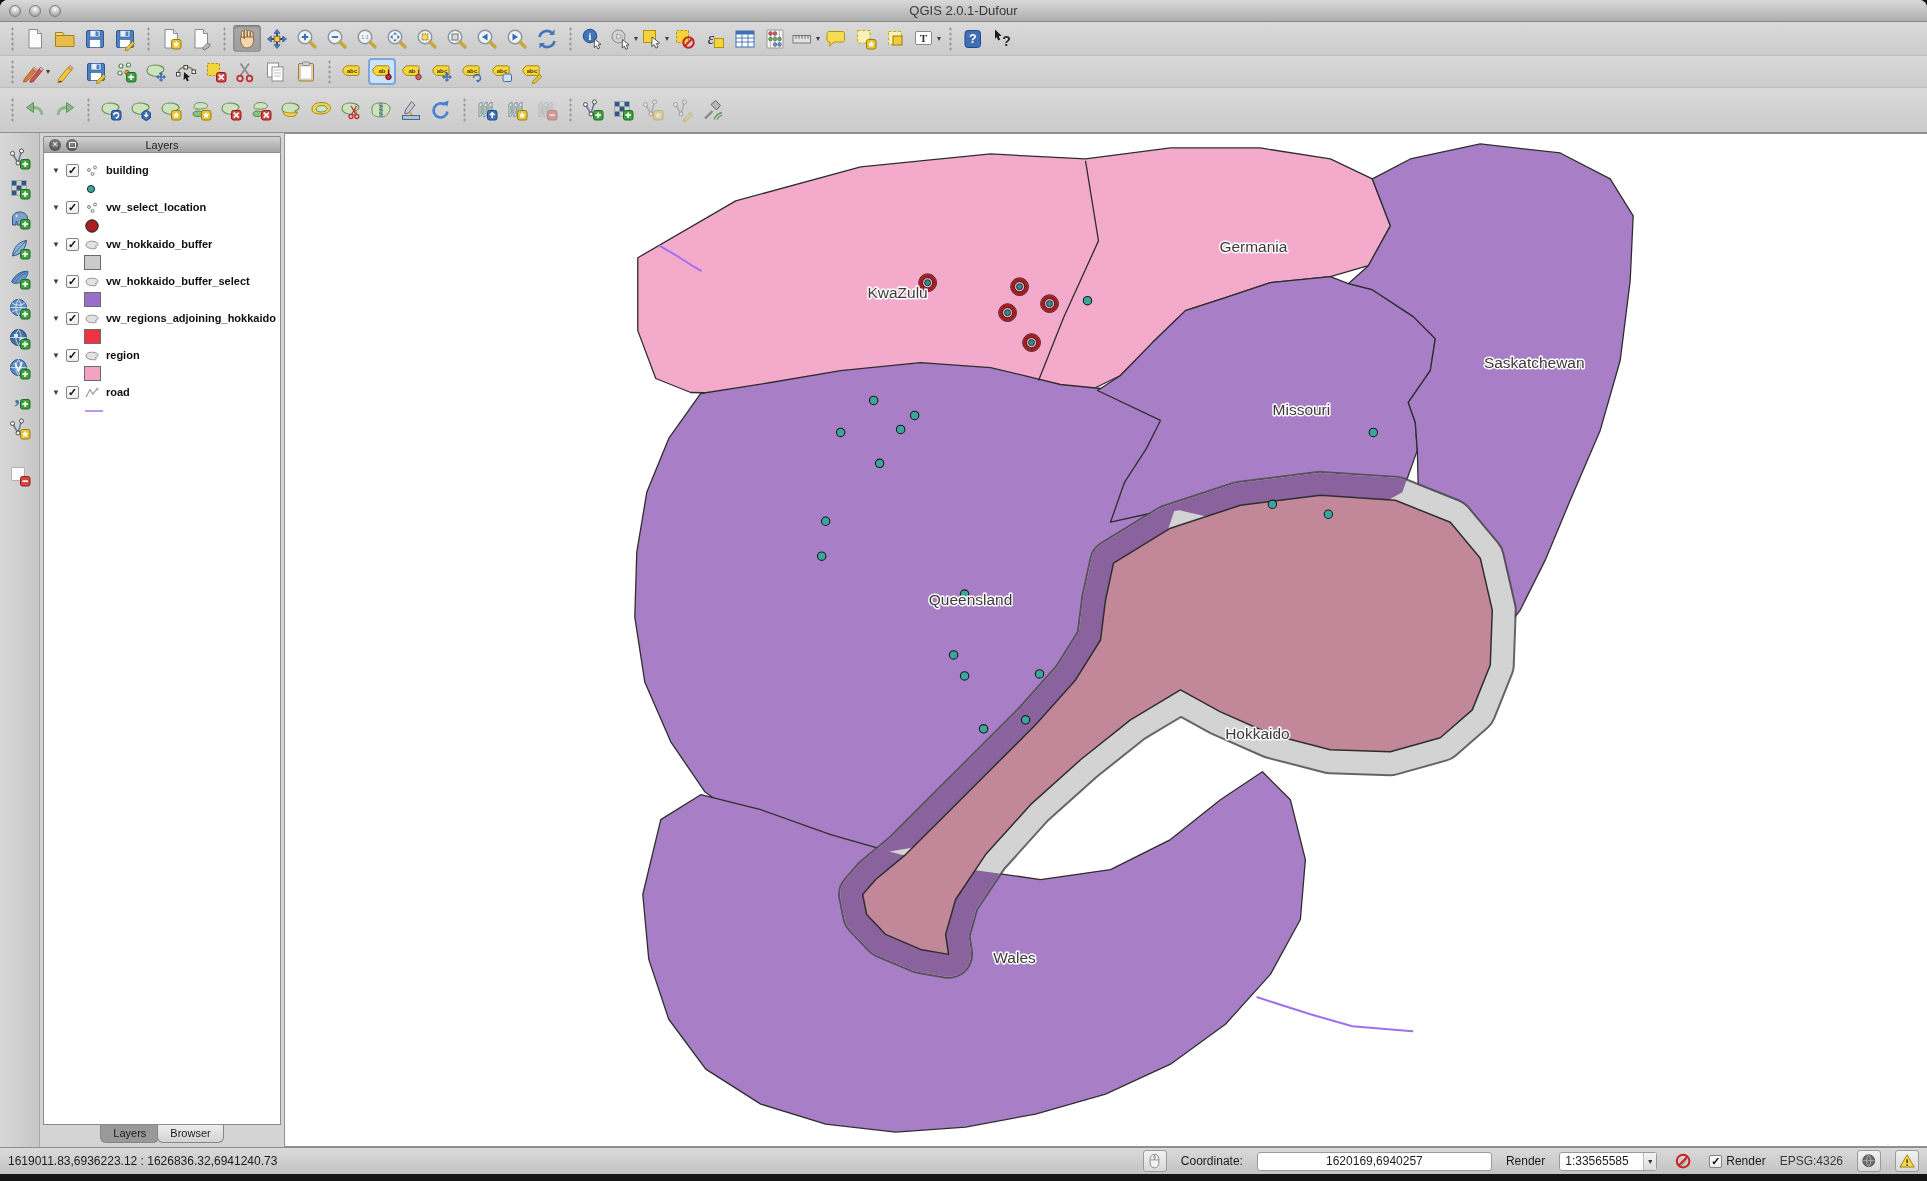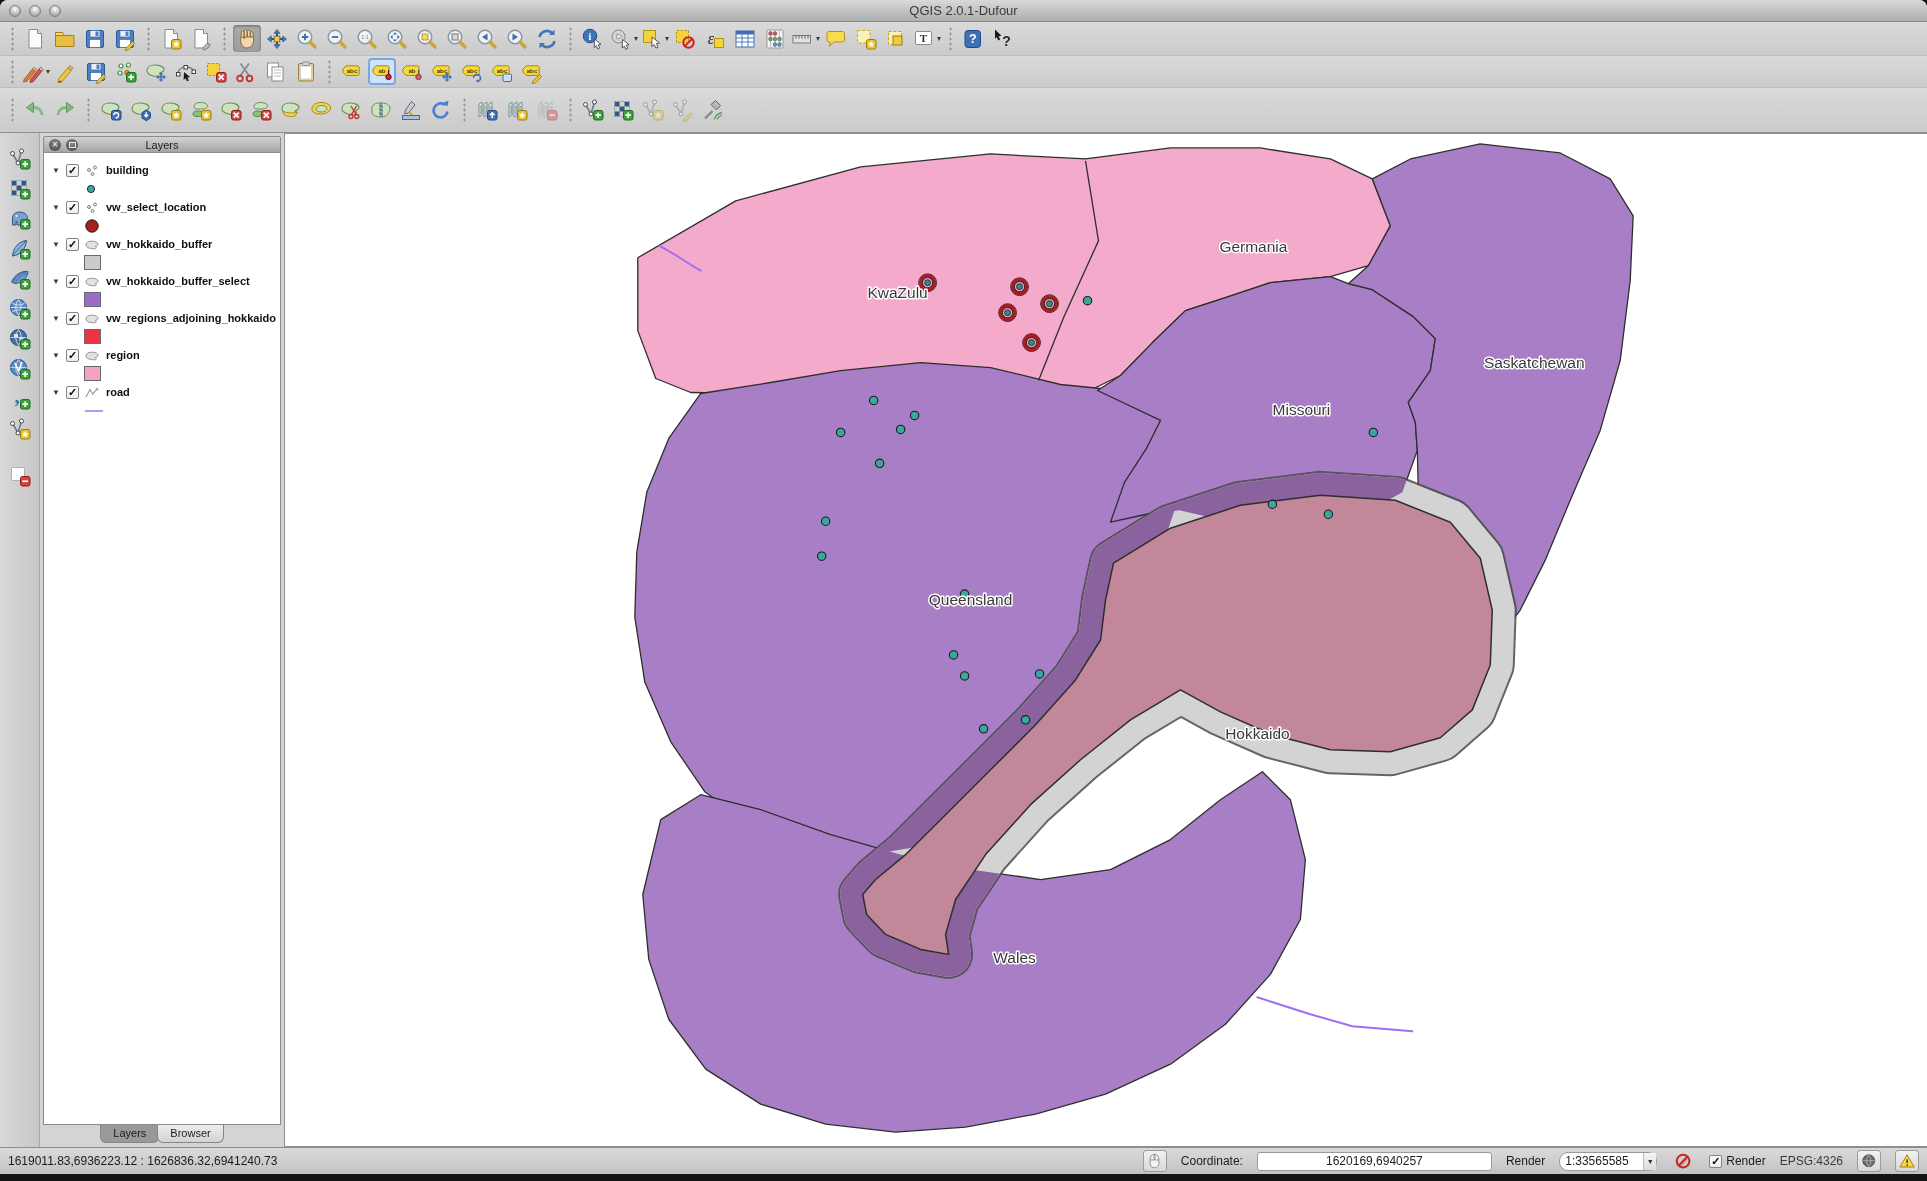--- a/index.html
+++ b/index.html
@@ -62,21 +62,21 @@
   
   .statusbar{height:27px;background:linear-gradient(#dadada,#c3c3c3);border-top:1px solid #8d8d8d;
     display:flex;align-items:center;padding:0 8px;font-size:12px;color:#1c1c1c;gap:14px;}
   .extents{white-space:nowrap;}
   .sspacer{flex:1;}
   .sbtn{width:24px;height:22px;display:flex;align-items:center;justify-content:center;
     border:1px solid #9b9b9b;border-radius:3px;background:linear-gradient(#f2f2f2,#d8d8d8);}
   .sbtn.flat{border:none;background:none;}
   .sinput{width:235px;height:19px;background:#fff;border:1px solid #9a9a9a;border-radius:3px;
     display:flex;align-items:center;justify-content:center;font-size:12px;}
-  .scombo{width:98px;height:19px;background:#fff;border:1px solid #9a9a9a;border-radius:9px;
+  .scombo{width:98px;height:19px;background:#fff;border:1px solid #9a9a9a;border-radius:3px;
     display:flex;align-items:center;font-size:12px;padding-left:5px;}
   .scombo .arrow{margin-left:auto;width:13px;height:100%;border-left:1px solid #bbb;font-size:7px;
     display:flex;align-items:center;justify-content:center;color:#333;background:linear-gradient(#f4f4f4,#dcdcdc);}
   .rcheck{display:flex;align-items:center;gap:4px;}
   .crs{color:#3a3a3a;}
   .bottomedge{height:7px;background:#141414;}
 </style>
 </head>
 <body>
 

